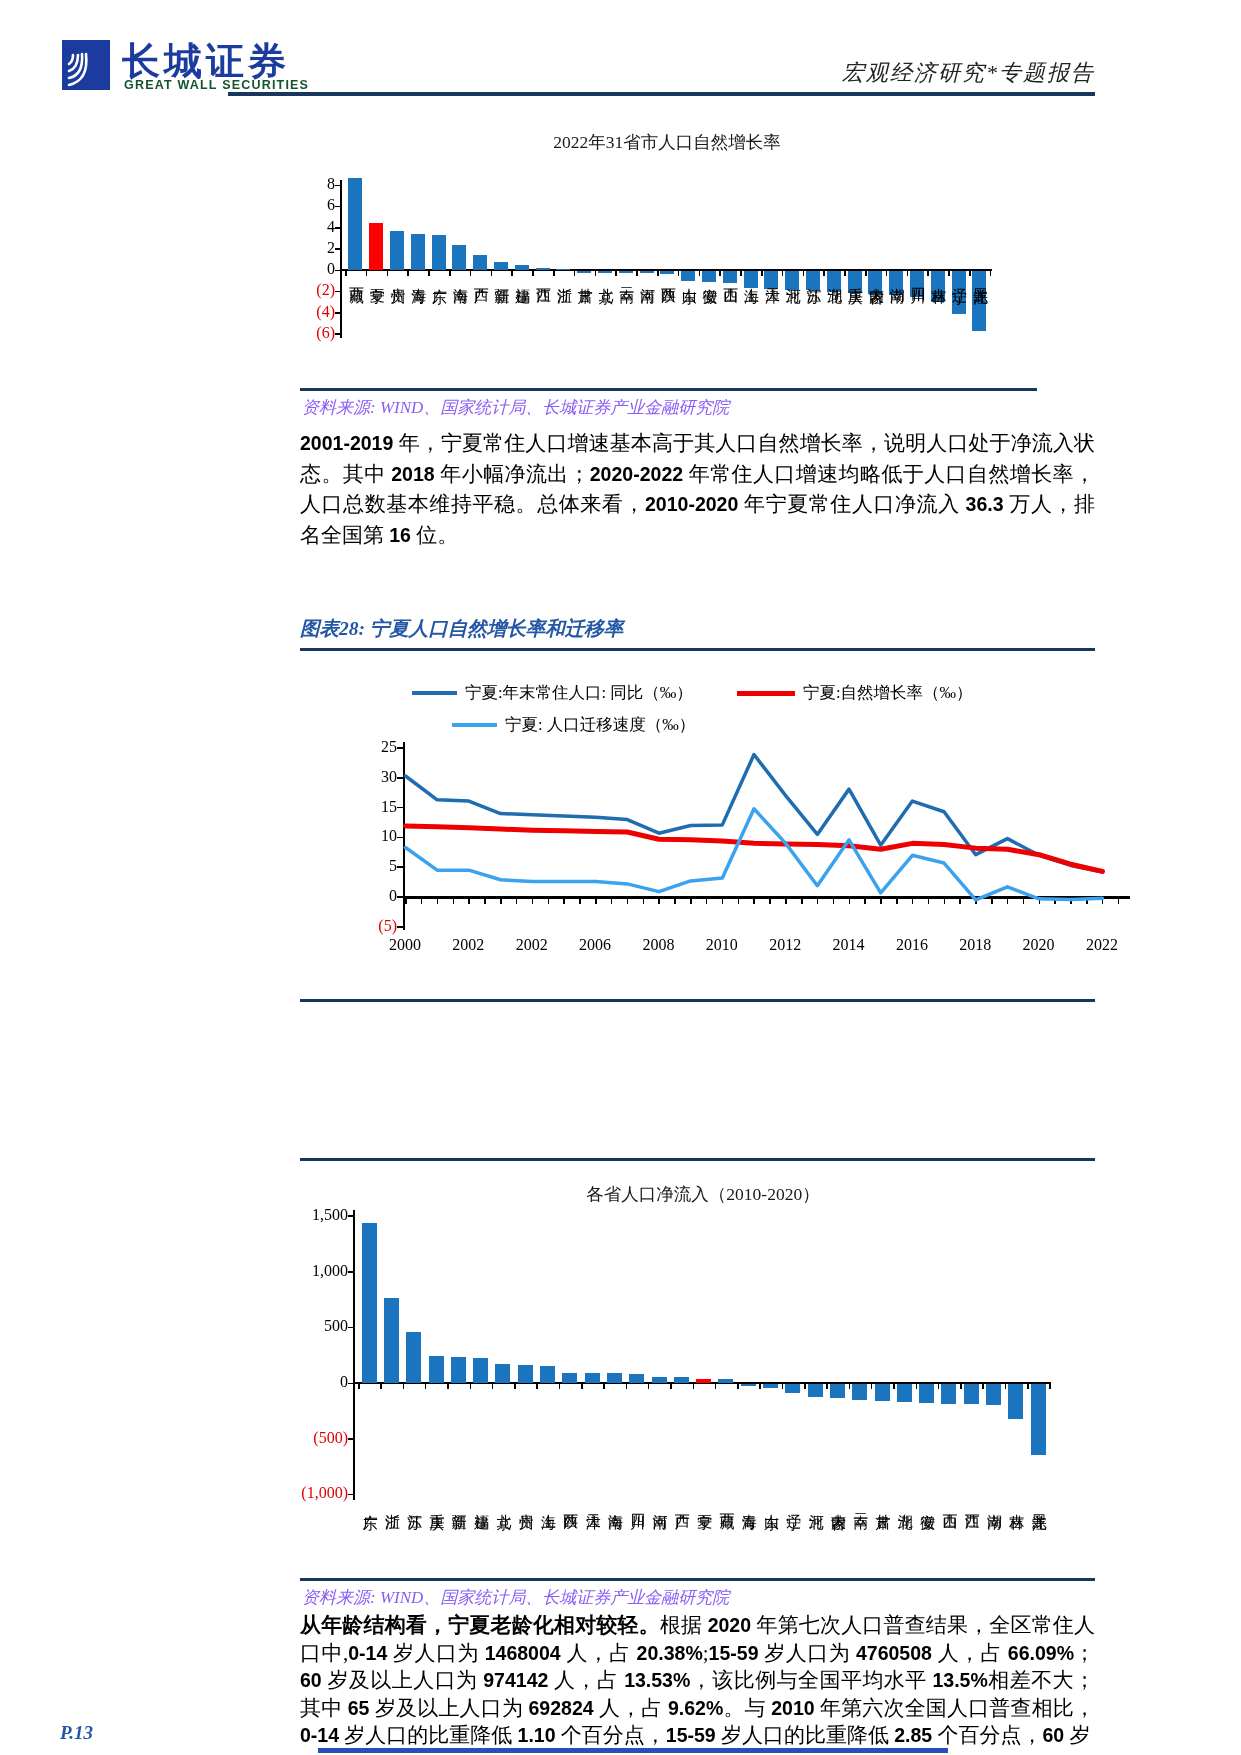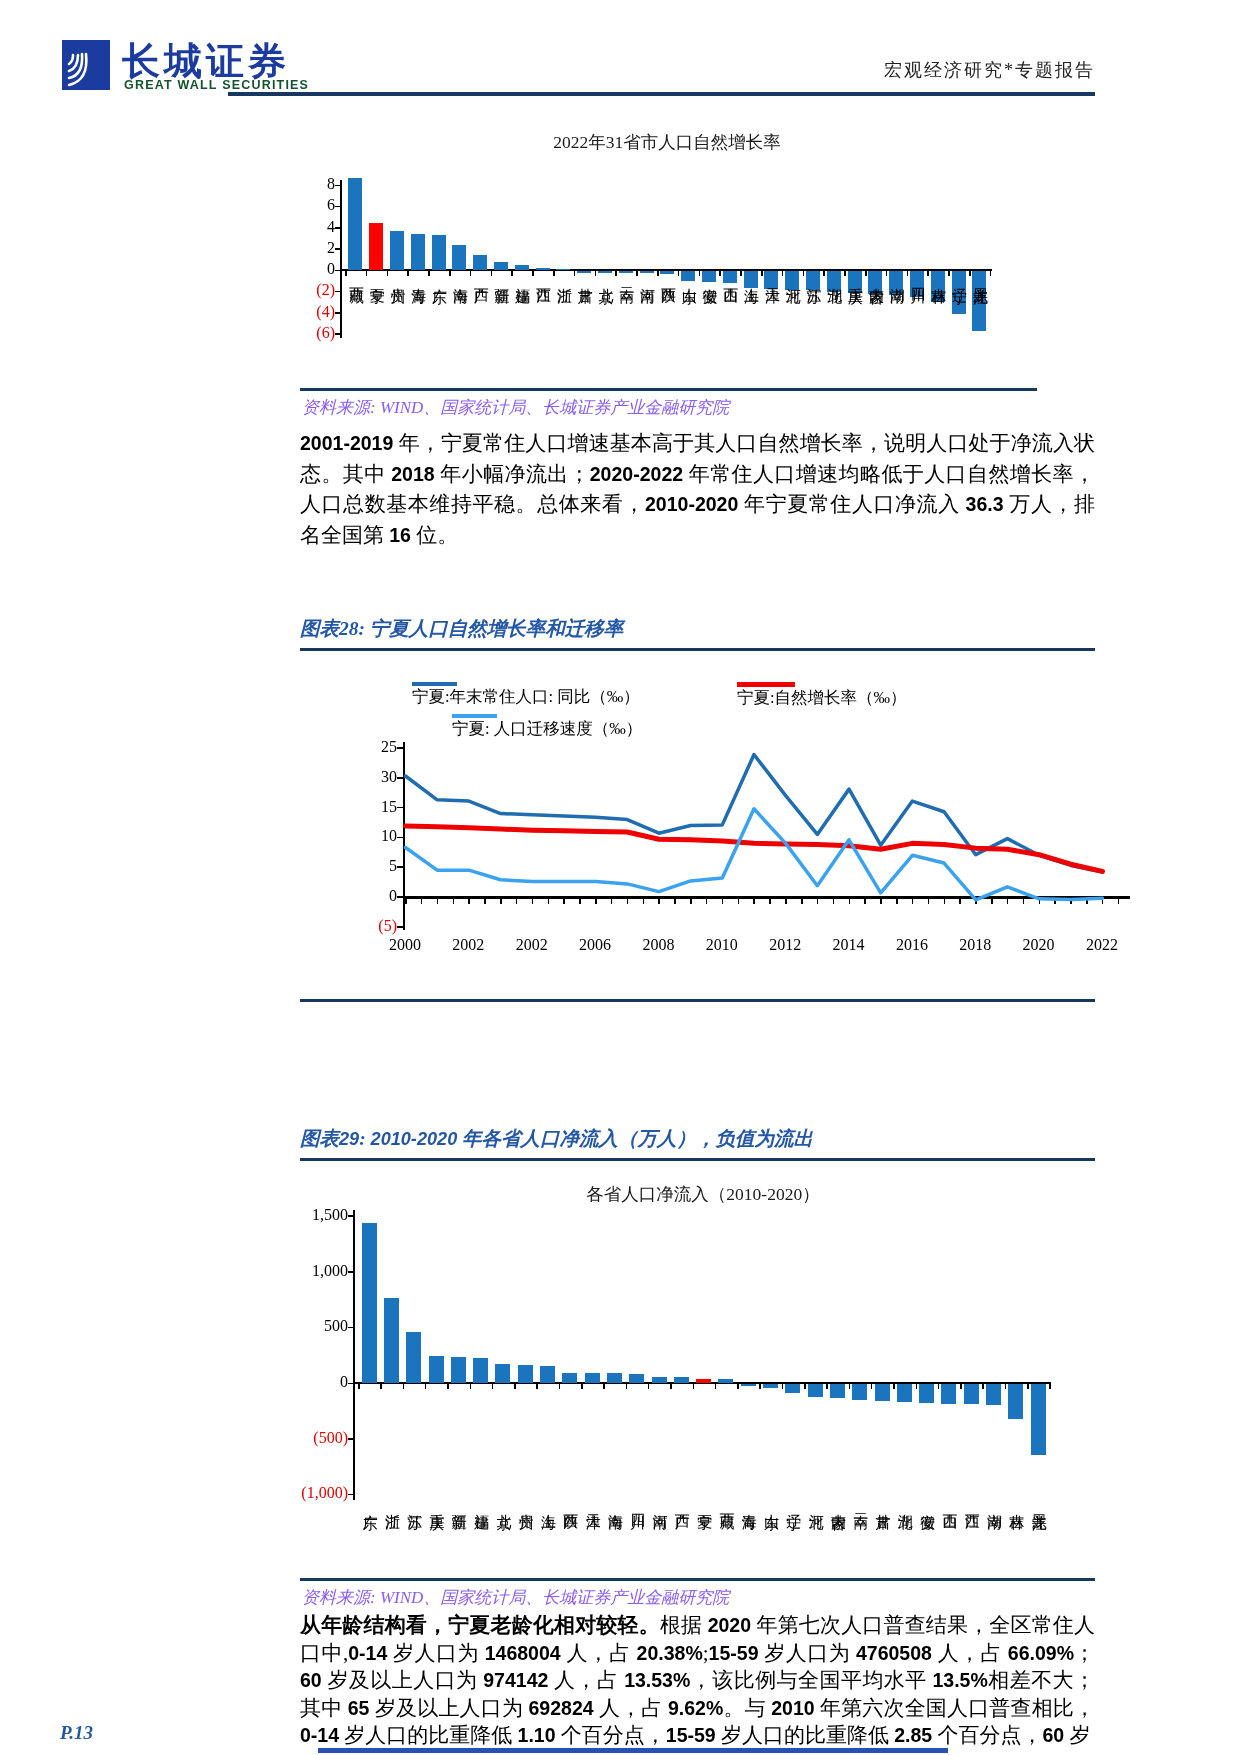--- a/index.html
+++ b/index.html
@@ -11,27 +11,27 @@
   .caption{position:absolute;font-style:italic;font-size:19.5px;font-weight:bold;color:#2457A5;white-space:nowrap;}
   .para{position:absolute;font-size:21px;text-align:justify;color:#000;}
   .chart-title{position:absolute;font-size:17.5px;color:#1a1a1a;transform:translateX(-50%);white-space:nowrap;}
   .axis{position:absolute;background:#000;}
   .tick{position:absolute;background:#000;}
   .ylab{position:absolute;font-size:16px;text-align:right;line-height:18px;}
   .ylab.neg{color:#E00000;}
   .xlab{position:absolute;font-size:16px;text-align:center;line-height:18px;}
   .bar{position:absolute;}
   .vlabel{position:absolute;writing-mode:vertical-rl;text-orientation:upright;font-size:15px;line-height:15.5px;letter-spacing:1px;text-align:left;}
-  .legend-item{position:absolute;display:flex;align-items:flex-start;font-size:16.5px;white-space:nowrap;flex-direction:column;}
+  .legend-item{position:absolute;display:flex;align-items:center;font-size:16.5px;white-space:nowrap;}
   .legend-line{display:inline-block;margin-right:8px;}
   .footer-txt{position:absolute;font-size:19px;font-weight:bold;font-style:italic;color:#2457A5;white-space:nowrap;}
   .brand-cn{position:absolute;font-size:38px;font-weight:bold;color:#1B3C9E;letter-spacing:4px;white-space:nowrap;}
   .brand-en{position:absolute;font-size:12.5px;font-weight:bold;color:#14532d;letter-spacing:1.2px;white-space:nowrap;
             font-family:"Liberation Sans",sans-serif;}
-  .report-type{position:absolute;font-size:18px;color:#222;letter-spacing:2px;white-space:nowrap;}
+  .report-type{position:absolute;font-size:22px;color:#222;letter-spacing:2px;white-space:nowrap;font-style:italic;}
   b{font-family:"Liberation Sans","DejaVu Sans",sans-serif;font-size:0.93em;}
 </style>
 </head>
 <body>
 
 <div class="page">
 
   <div class="abs" style="left:62px;top:40px;width:48px;height:50px;">
     <svg width="48" height="50" viewBox="0 0 48 50">
       <rect x="0" y="0" width="48" height="50" fill="#1B3C9E"></rect>
@@ -261,21 +261,20 @@
       <div class="xlab" style="left: 771.96px; top: 276px; width: 60px;">2022</div>
       <svg width="740" height="210" style="position:absolute;left:105px;top:80px;overflow:visible;">
         <polyline points="0.5,36.012 32.18,59.85199999999999 63.86,61.044 95.53999999999999,73.56 127.22,74.752 158.9,75.944 190.57999999999998,77.136 222.26,79.52 253.94,93.22800000000001 285.62,85.48 317.3,84.884 348.98,14.556000000000012 380.65999999999997,55.68000000000001 412.34,94.42 444.02,49.123999999999995 475.7,105.148 507.38,61.044 539.06,71.77199999999999 570.74,114.684 602.42,98.592 634.1,115.28 665.78,125.412 697.46,131.968" fill="none" stroke="#1F6CB0" stroke-width="3.5" stroke-linejoin="round" stroke-linecap="round"></polyline>
         <polyline points="0.5,86.076 32.18,86.672 63.86,87.864 95.53999999999999,89.056 127.22,90.248 158.9,90.84400000000001 190.57999999999998,91.44 222.26,92.036 253.94,99.188 285.62,99.78399999999999 317.3,100.976 348.98,103.36 380.65999999999997,103.95599999999999 412.34,104.55199999999999 444.02,105.744 475.7,109.32 507.38,103.36 539.06,104.55199999999999 570.74,108.12800000000001 602.42,109.32 634.1,114.684 665.78,124.22 697.46,131.372" fill="none" stroke="#EE0000" stroke-width="5" stroke-linejoin="round" stroke-linecap="round"></polyline>
         <polyline points="0.5,107.532 32.18,130.18 63.86,130.18 95.53999999999999,139.716 127.22,141.504 158.9,141.504 190.57999999999998,141.504 222.26,143.888 253.94,151.636 285.62,140.908 317.3,137.928 348.98,68.792 380.65999999999997,103.36 412.34,145.676 444.02,99.78399999999999 475.7,152.828 507.38,115.28 539.06,123.02799999999999 570.74,159.98 602.42,146.868 634.1,158.788 665.78,159.384 697.46,158.192" fill="none" stroke="#3AA2EE" stroke-width="3.5" stroke-linejoin="round" stroke-linecap="round"></polyline>
       </svg>
     </div>
 
   <div class="rule" style="left:300px;top:999px;width:795px;height:3px;"></div>
 
-  <div class="caption num-bold" style="left:300px;top:1125px;">图表<b>29</b>:  <b>2010-2020</b> 年各省人口净流入（万人），负值为流出</div>
   <div class="rule" style="left:300px;top:1158px;width:795px;height:3px;"></div>
 
   <div class="abs" id="chart3" style="left:300px;top:1170px;width:780px;height:405px;">
     <div class="chart-title" style="left:403px;top:12px;">各省人口净流入（2010-2020）</div>
   <div class="axis" style="left: 53px; top: 40px; width: 2px; height: 290px;"></div>
       <div class="tick" style="left: 48px; top: 45.4px; width: 7px; height: 1.5px;"></div>
       <div class="ylab" style="left: -7px; top: 35.9px; width: 55px;">1,500</div>
       <div class="tick" style="left: 48px; top: 101.1px; width: 7px; height: 1.5px;"></div>
       <div class="ylab" style="left: -7px; top: 91.6px; width: 55px;">1,000</div>
       <div class="tick" style="left: 48px; top: 156.8px; width: 7px; height: 1.5px;"></div>

